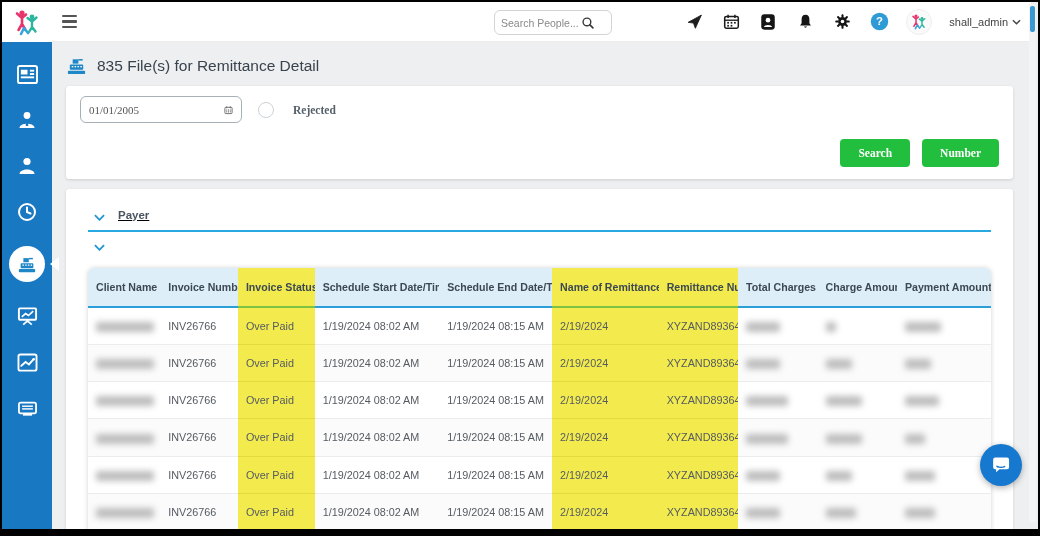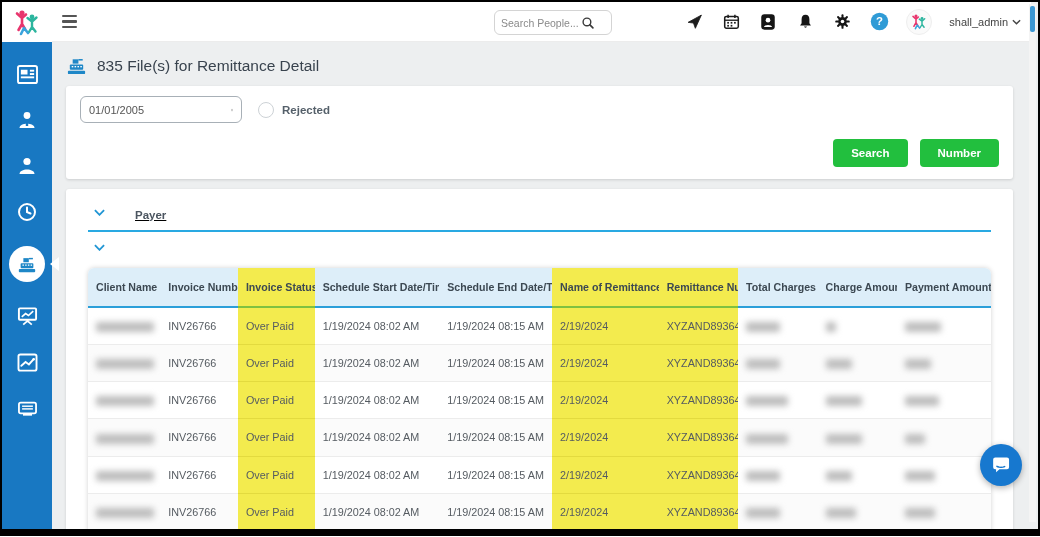--- a/index.html
+++ b/index.html
@@ -57,40 +57,40 @@
     width:0; height:0; border-top:7px solid transparent; border-bottom:7px solid transparent;
     border-right:9px solid #fff;
   }
 
   
   .content { position:absolute; left:50px; top:40px; right:7px; bottom:0; background:#edeff0; }
   .page-title { display:flex; align-items:center; gap:10px; padding:14px 0 10px 14px; }
   .page-title h1 { font-size:15.5px; font-weight:400; color:#39434e; }
 
   .card { background:#fff; border-radius:3px; box-shadow:0 1px 3px rgba(0,0,0,.14); }
-  .filter-card { margin:0 18px 0 14px; padding:10px 14px 12px 14px; }
+  .filter-card { margin:0 18px 0 14px; padding:10px 14px 12px 14px;font-family:Liberation Serif, serif; }
   .filter-row { display:flex; align-items:center; gap:16px; }
   .date-input {
     width:162px; height:27px; border:1px solid #a8b0b7; border-radius:6px;
     display:flex; align-items:center; padding:0 8px; background:#fff;
   }
   .date-input input {
     border:none; outline:none; flex:1; font-size:11px; color:#555; font-family:inherit; background:transparent;
   }
-  .checkbox-row { display:flex; align-items:center; gap:8px; cursor:pointer; }
+  .checkbox-row { display:flex; align-items:center; gap:19px; cursor:pointer; }
   .cb { width:16px; height:16px; border:1.5px solid #cdd2d6; border-radius:50%; background:#fff; }
   .cb-label { font-size:11.5px; font-weight:700; color:#55606a; }
   .btn-row { display:flex; justify-content:flex-end; gap:12px; margin-top:16px; }
   .btn {
     background:#22bf3e; color:#fff; border:none; border-radius:4px;
     font-size:11.5px; font-weight:700; padding:8px 18px; cursor:pointer; font-family:inherit;
   }
 
   .panel { margin:10px 18px 0 14px; padding:12px 22px 20px 22px; height:400px; }
-  .sec-row { display:flex; align-items:flex-start; gap:30px; padding:8px 0 7px 6px; cursor:pointer;text-decoration:underline; }
+  .sec-row { display:flex; align-items:flex-end; gap:13px; padding:8px 0 7px 6px; cursor:pointer;text-decoration:underline; }
   .sec-row .sec-label { font-size:11.5px; font-weight:700; color:#4b5560; }
   .payer-divider { border:none; border-top:2px solid #29a9e2; margin:2px 0 4px 0; }
 
   
   .tbl-wrap { margin-top:10px; border-radius:6px; box-shadow:0 0 5px rgba(0,0,0,.18); overflow:hidden; }
   table { width:100%; border-collapse:collapse; table-layout:fixed; }
   thead th {
     background:#ddeef9; font-size:10.6px; font-weight:700; color:#3c4852;
     text-align:center; padding:13px 6px 13px 8px; white-space:nowrap; overflow:hidden;
     border-bottom:2px solid #2b9fd9;

